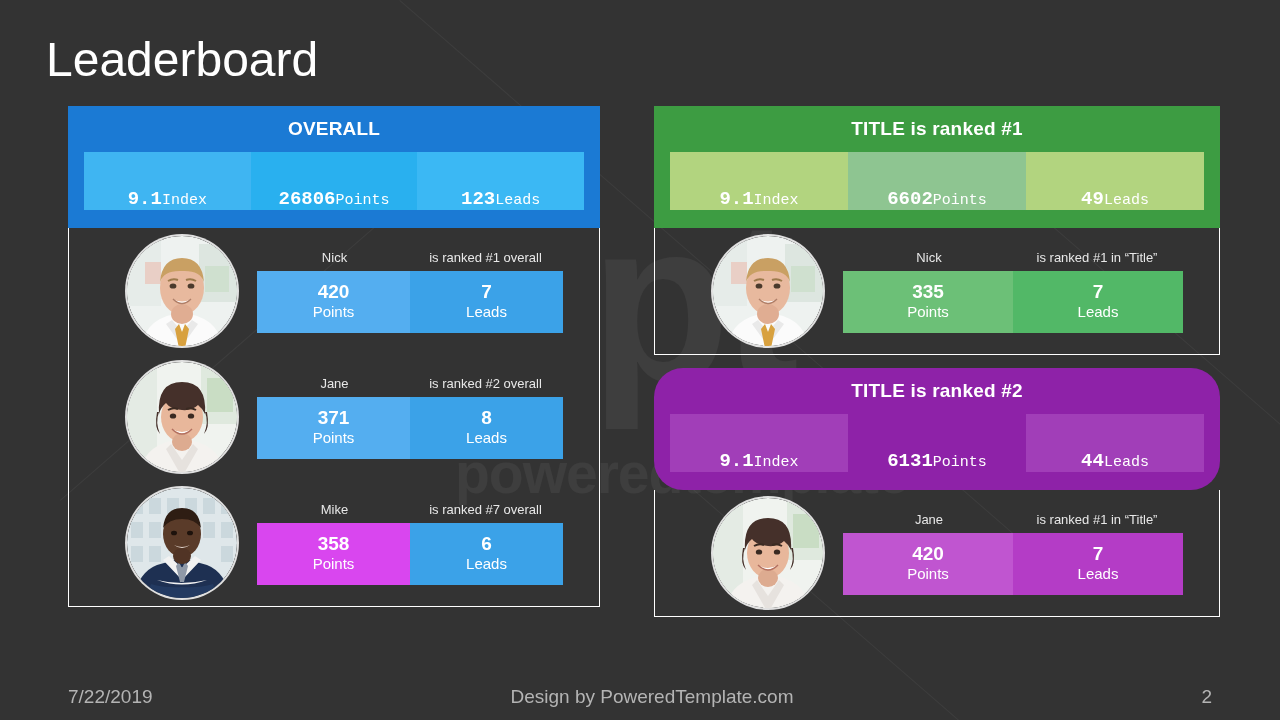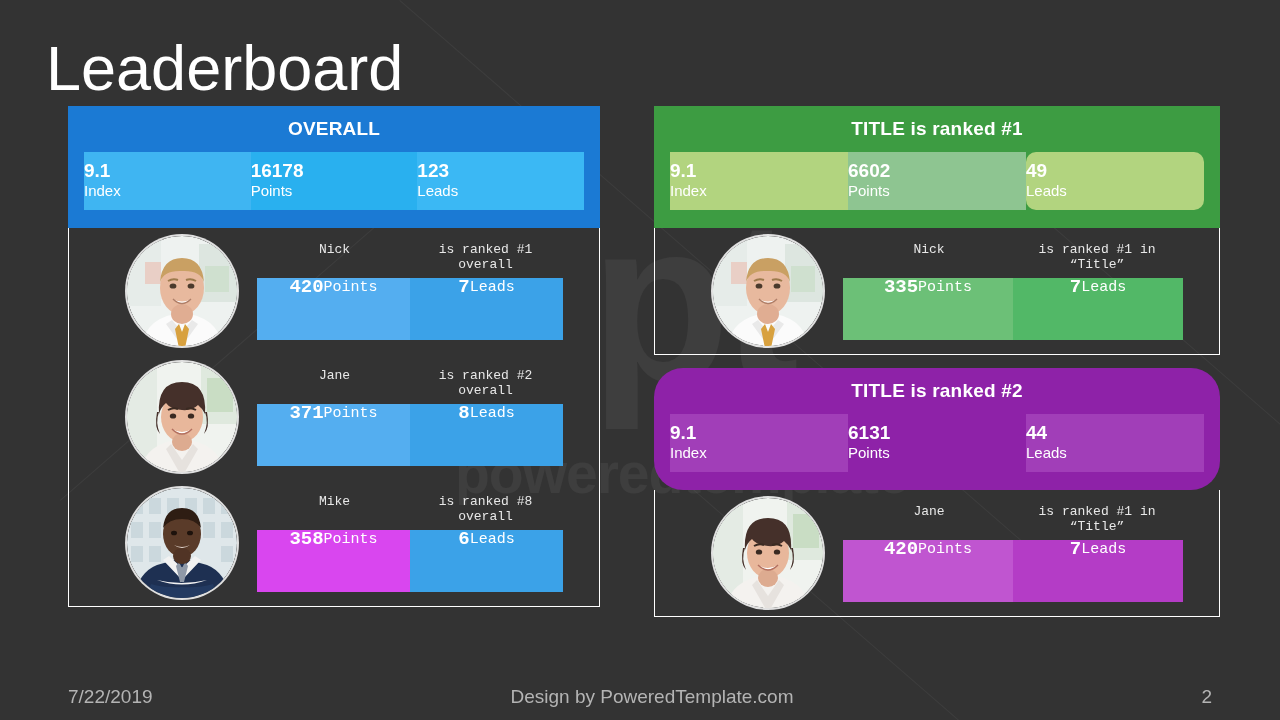--- a/index.html
+++ b/index.html
@@ -52,21 +52,21 @@
   .wm-s1 { left: 400px; top: 0px;   width: 900px; transform: rotate(41deg); }
   .wm-s2 { left: 1000px; top: 180px; width: 700px; transform: rotate(41deg); }
   .wm-s3 { left: 60px;  top: 500px; width: 500px; transform: rotate(-41deg); }
   .wm-s4 { left: 660px; top: 460px; width: 420px; transform: rotate(41deg); }
 
   
   #title {
     position: absolute;
     left: 46px;
     top: 32px;
-    font-size: 63px;
+    font-size: 48px;
     font-weight: 400;
     color: #ffffff;
     letter-spacing: 0px;
     z-index: 3;
   }
 
   
   .col-left  { position: absolute; left: 68px;  top: 106px; width: 532px; z-index: 2; }
   .col-right { position: absolute; left: 654px; top: 106px; width: 566px; z-index: 2; }
 
@@ -84,24 +84,25 @@
     letter-spacing: 0.2px;
   }
   .stat-row {
     display: flex;
     width: 100%;
     height: 58px;
   }
   .stat-cell {
     flex: 1 1 0;
     display: flex;
-    flex-direction: column;
-    align-items: flex-start;
+    flex-direction: row;
+    align-items: flex-end;
     justify-content: center;
     box-sizing: border-box;
+    font-family: Liberation Mono, monospace;
   }
   .stat-val {
     font-size: 19px;
     font-weight: bold;
     color: #ffffff;
     line-height: 1.05;
   }
   .stat-lbl {
     font-size: 15px;
     font-weight: 400;
@@ -134,21 +135,20 @@
     overflow: hidden;
     position: relative;
     box-shadow: 0 0 0 2px rgba(255,255,255,0.85);
   }
   .avatar svg { display: block; width: 110px; height: 110px; }
 
   .person-main {
     flex: 1 1 auto;
     margin-left: 6px;
     margin-right: 18px;
-    font-family: Liberation Mono, monospace;
   }
   .person-meta {
     display: flex;
     font-size: 13px;
     color: #e8e8e8;
     margin-bottom: 6px;
     padding: 0 2px;
   }
   .person-name {
     flex: 0 0 50%;
@@ -158,21 +158,22 @@
     flex: 0 0 50%;
     text-align: center;
   }
   .pair-row {
     display: flex;
     height: 62px;
   }
   .pair-cell {
     flex: 1 1 0;
     display: flex;
-    align-items: flex-start;
+    flex-direction: column;
+    align-items: center;
     justify-content: center;
   }
   .pair-val {
     font-size: 19px;
     font-weight: bold;
     color: #ffffff;
     line-height: 1.05;
   }
   .pair-lbl {
     font-size: 15px;
@@ -216,21 +217,21 @@
   <div class="col-left">
 
     <div class="card-head" id="left-head" style="background: rgb(27, 122, 212);">
       <div class="head-title">OVERALL</div>
       <div class="stat-row">
         <div class="stat-cell" id="l-s0" style="background: rgb(63, 181, 242);">
           <div class="stat-val">9.1</div>
           <div class="stat-lbl">Index</div>
         </div>
         <div class="stat-cell" id="l-s1" style="background: rgb(41, 176, 239);">
-          <div class="stat-val">16178</div>
+          <div class="stat-val">26806</div>
           <div class="stat-lbl">Points</div>
         </div>
         <div class="stat-cell" id="l-s2" style="background: rgb(59, 184, 244);">
           <div class="stat-val">123</div>
           <div class="stat-lbl">Leads</div>
         </div>
       </div>
     </div>
 
     <div class="card-body" id="left-body">
@@ -366,21 +367,21 @@
               <ellipse cx="47" cy="45" rx="3" ry="2.3" fill="#1d120c"></ellipse>
               <ellipse cx="63" cy="45" rx="3" ry="2.3" fill="#1d120c"></ellipse>
               <path d="M47 57 q8 6 16 0 q-8 4-16 0 z" fill="#e8dcd4"></path>
               <path d="M30 92 q25 9 50 0 q-26 6-50 0 z" fill="#f2f2f2"></path>
             </g>
           </svg>
         </div>
         <div class="person-main">
           <div class="person-meta">
             <div class="person-name">Mike</div>
-            <div class="person-rank">is ranked #8 overall</div>
+            <div class="person-rank">is ranked #7 overall</div>
           </div>
           <div class="pair-row">
             <div class="pair-cell lp-a" style="background: #d946ef;">
               <div class="pair-val">358</div>
               <div class="pair-lbl">Points</div>
             </div>
             <div class="pair-cell lp-b" style="background: rgb(59, 162, 232);">
               <div class="pair-val">6</div>
               <div class="pair-lbl">Leads</div>
             </div>
@@ -398,21 +399,21 @@
         <div class="head-title">TITLE is ranked #1</div>
         <div class="stat-row">
           <div class="stat-cell g-s0" style="background: rgb(178, 212, 127);">
             <div class="stat-val">9.1</div>
             <div class="stat-lbl">Index</div>
           </div>
           <div class="stat-cell g-s1" style="background: rgba(255, 255, 255, 0.42);">
             <div class="stat-val">6602</div>
             <div class="stat-lbl">Points</div>
           </div>
-          <div class="stat-cell g-s2" style="background: rgb(178, 212, 127); border-radius: 10px;">
+          <div class="stat-cell g-s2" style="background: rgb(178, 212, 127);">
             <div class="stat-val">49</div>
             <div class="stat-lbl">Leads</div>
           </div>
         </div>
       </div>
 
       <div class="card-body" id="g-body">
         <div class="person-row">
           <div class="avatar">
             <svg viewBox="0 0 110 110">

